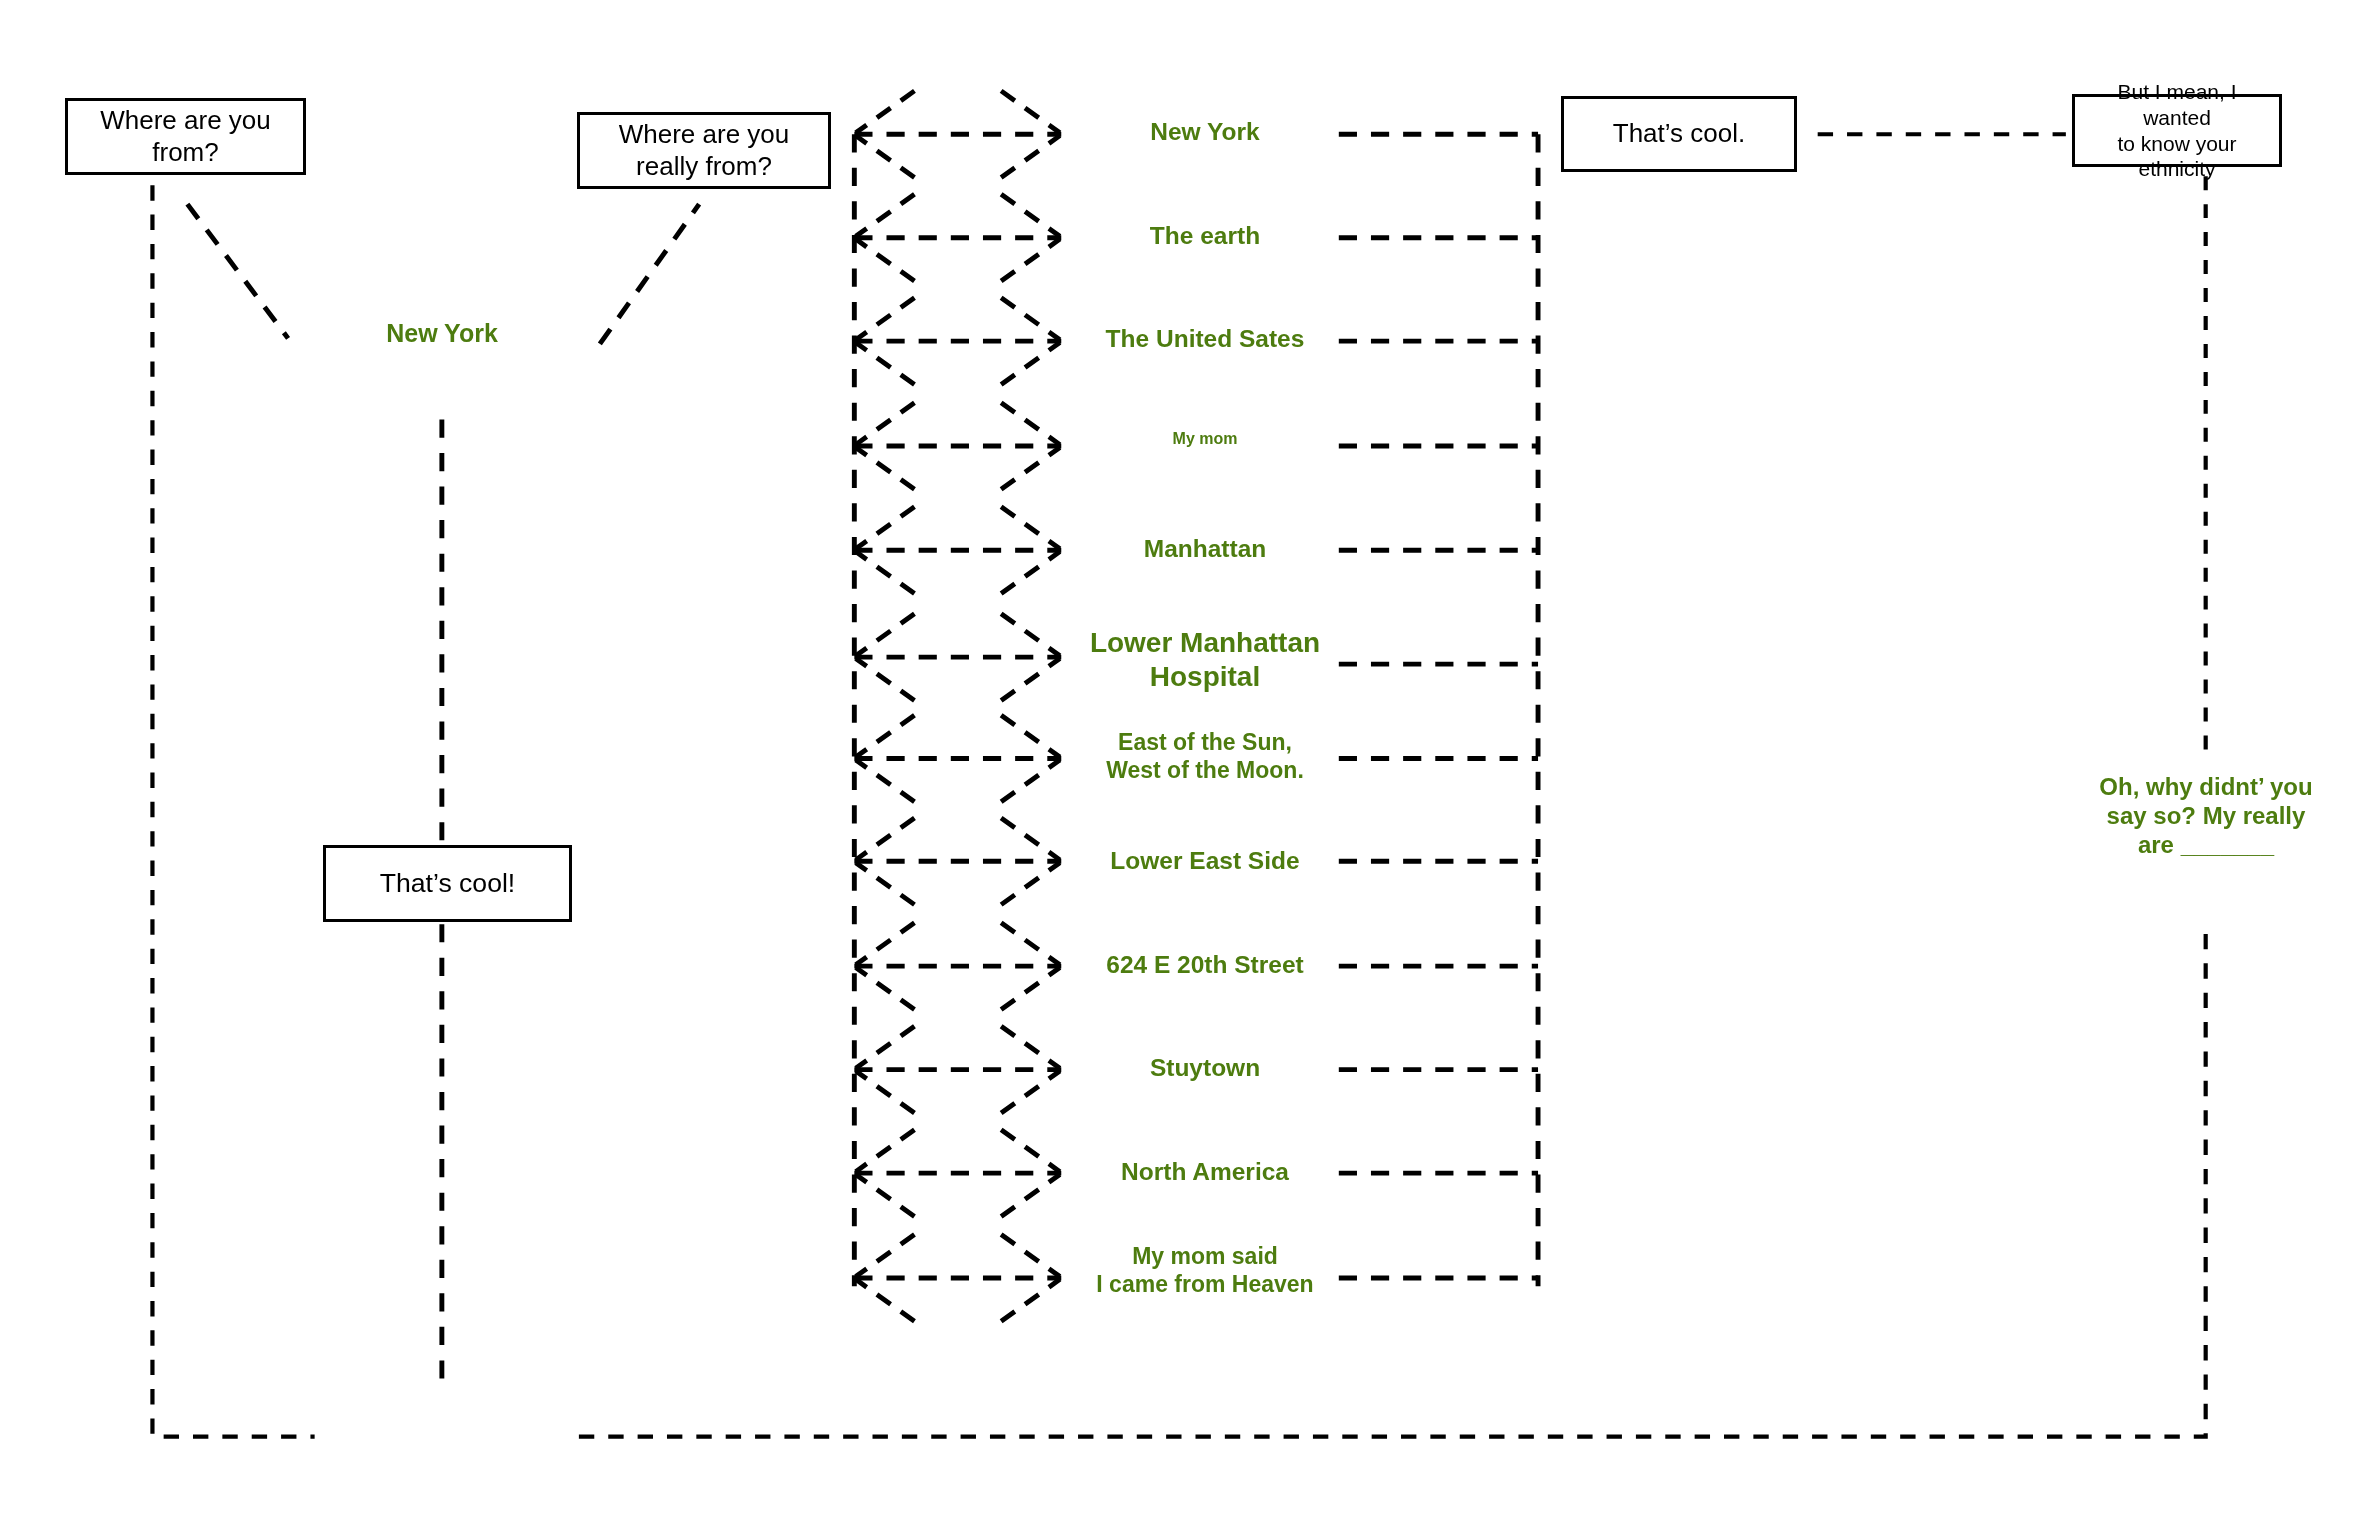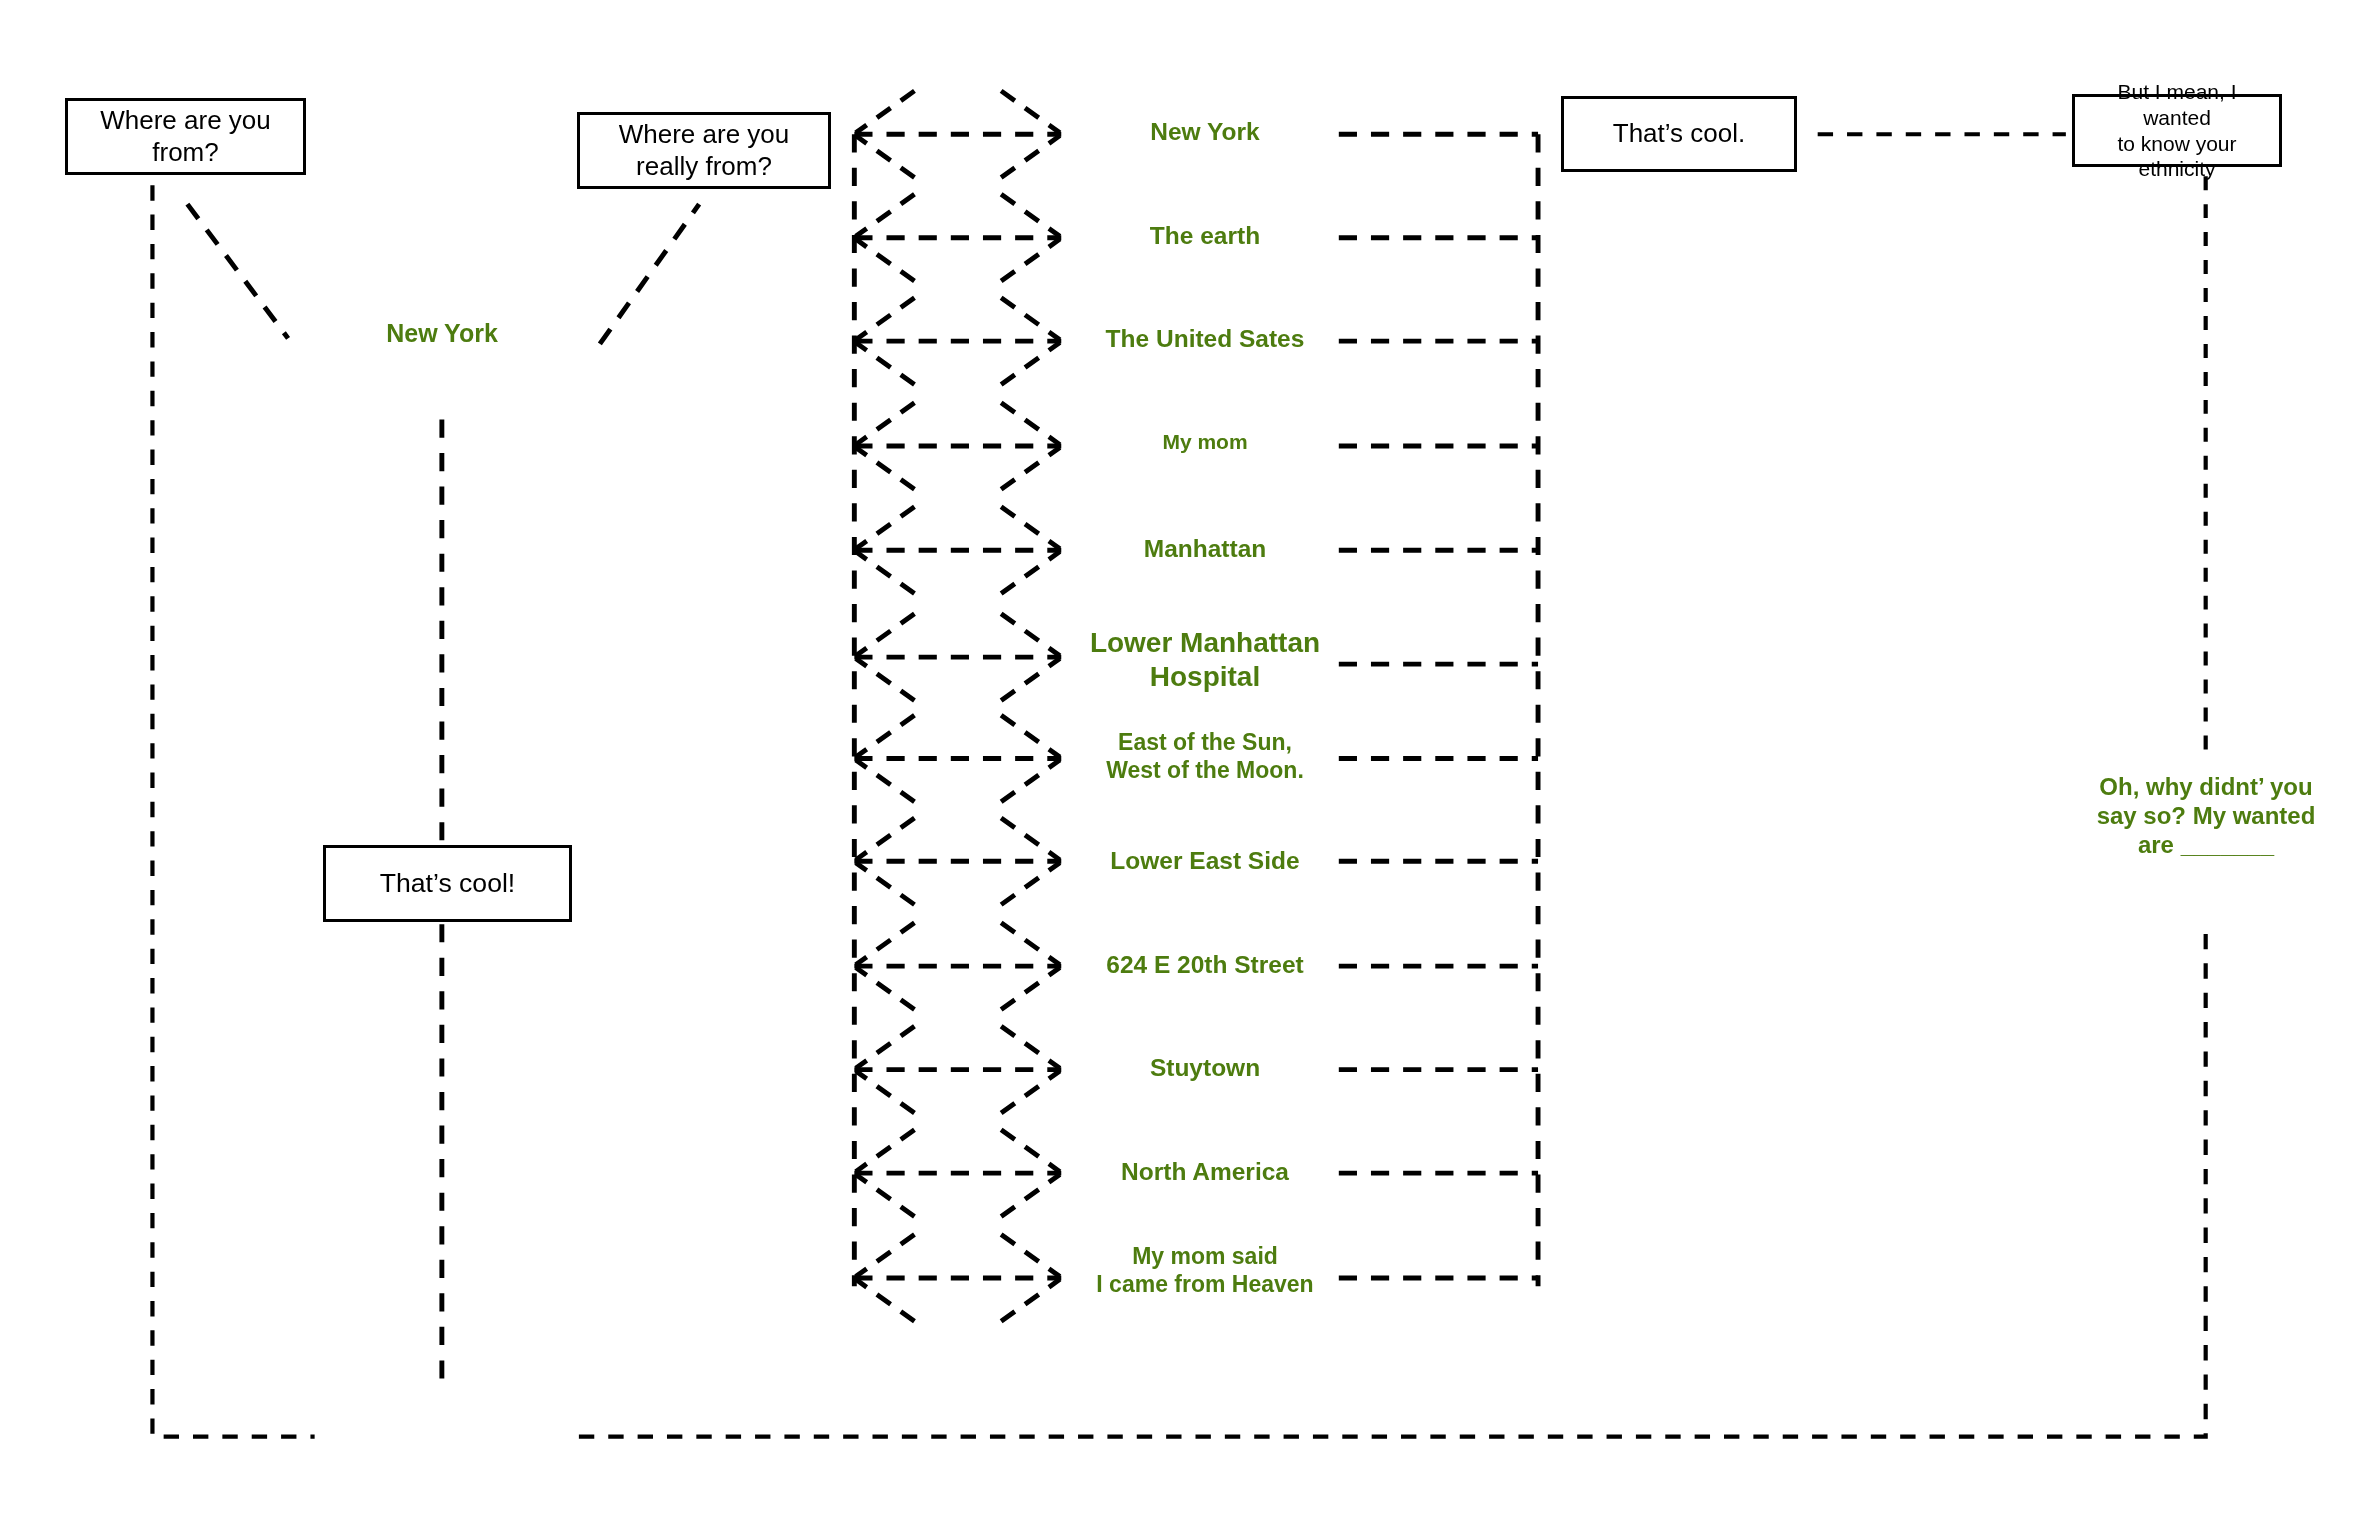--- a/index.html
+++ b/index.html
@@ -212,27 +212,27 @@
   </div>
 
   <div class="box" style="left:323px; top:845px; width:249px; height:77px; font-size:26.6px;">
     <span class="box-text">That’s cool!</span>
   </div>
 
 
   <div class="plain-label" style="left:337px; top:318px; width:210px; font-size:25px;">New York</div>
 
   <div class="plain-label" style="left:2052px; top:773px; width:308px; font-size:24px;">Oh, why didnt’ you
-say so? My wanted
+say so? My really
 are _______</div>
 
   <div class="plain-label" style="left:1072px; top:117px; width:266px; font-size:24.5px;">New York</div>
   <div class="plain-label" style="left:1072px; top:221px; width:266px; font-size:24.5px;">The earth</div>
   <div class="plain-label" style="left:1072px; top:324px; width:266px; font-size:24.5px;">The United Sates</div>
-  <div class="plain-label" style="left:1072px; top:429px; width:266px; font-size:21px;">My mom</div>
+  <div class="plain-label" style="left:1072px; top:429px; width:266px; font-size:16px;">My mom</div>
   <div class="plain-label" style="left:1072px; top:534px; width:266px; font-size:24.5px;">Manhattan</div>
   <div class="plain-label" style="left:1072px; top:626px; width:266px; font-size:28px;">Lower Manhattan
 Hospital</div>
   <div class="plain-label" style="left:1072px; top:729px; width:266px; font-size:23px;">East of the Sun,
 West of the Moon.</div>
   <div class="plain-label" style="left:1072px; top:846px; width:266px; font-size:24.5px;">Lower East Side</div>
   <div class="plain-label" style="left:1072px; top:950px; width:266px; font-size:24.5px;">624 E 20th Street</div>
   <div class="plain-label" style="left:1072px; top:1053px; width:266px; font-size:24.5px;">Stuytown</div>
   <div class="plain-label" style="left:1072px; top:1157px; width:266px; font-size:24.5px;">North America</div>
   <div class="plain-label" style="left:1072px; top:1243px; width:266px; font-size:23px;">My mom said

